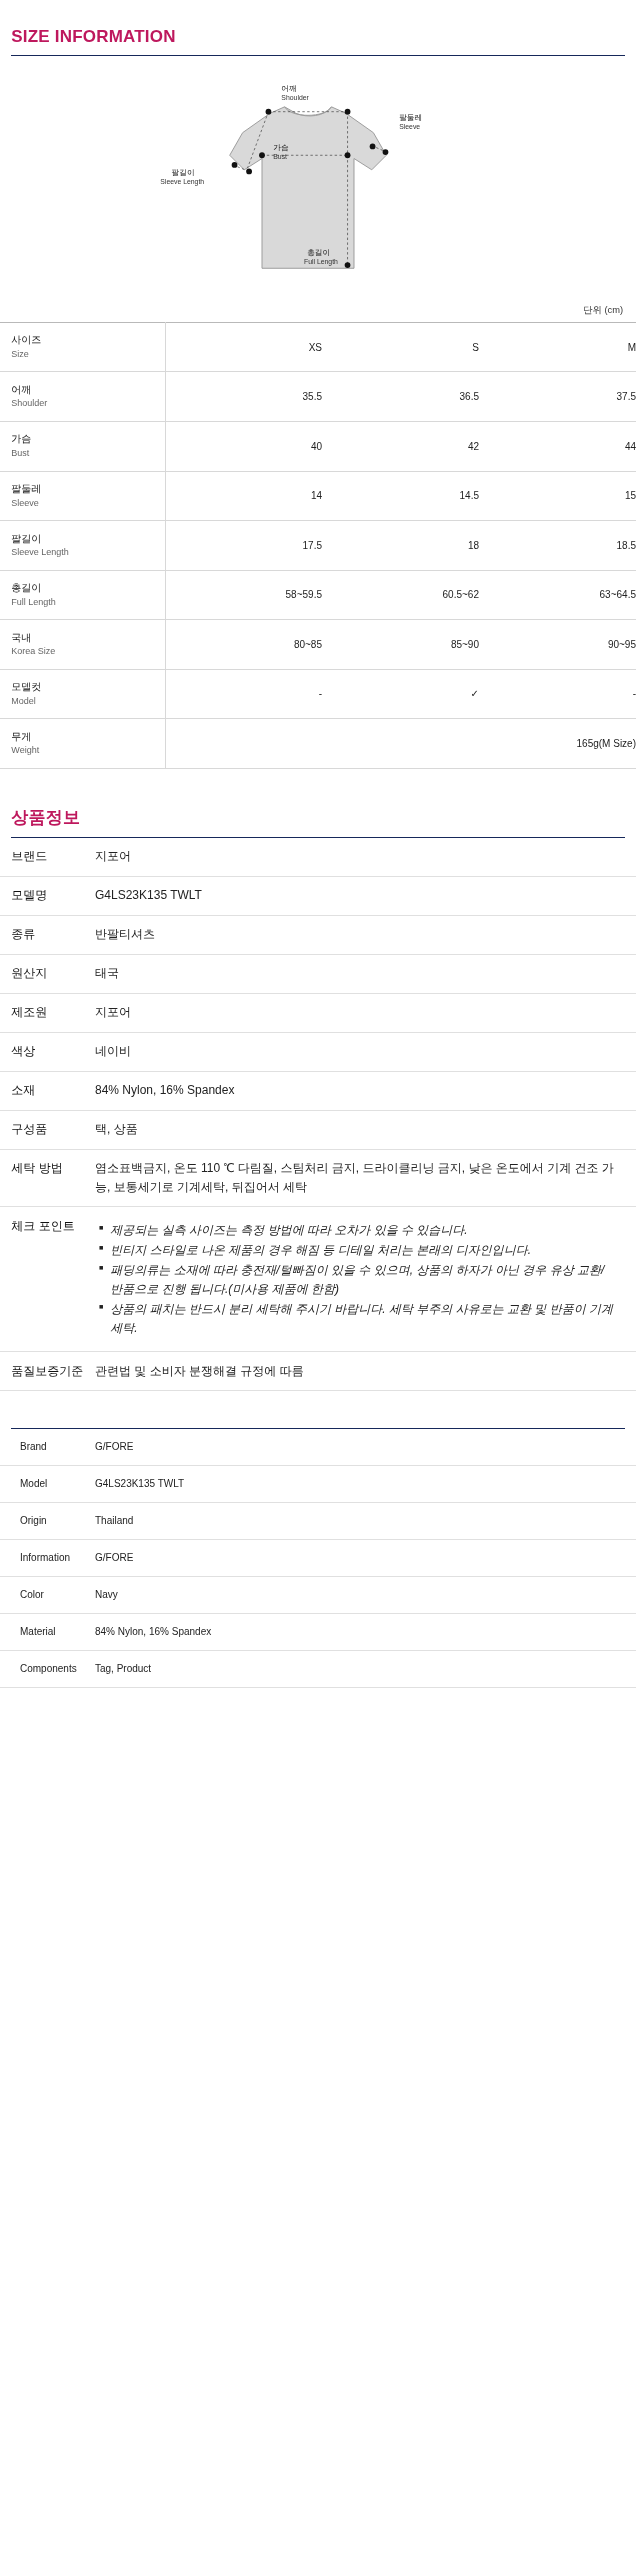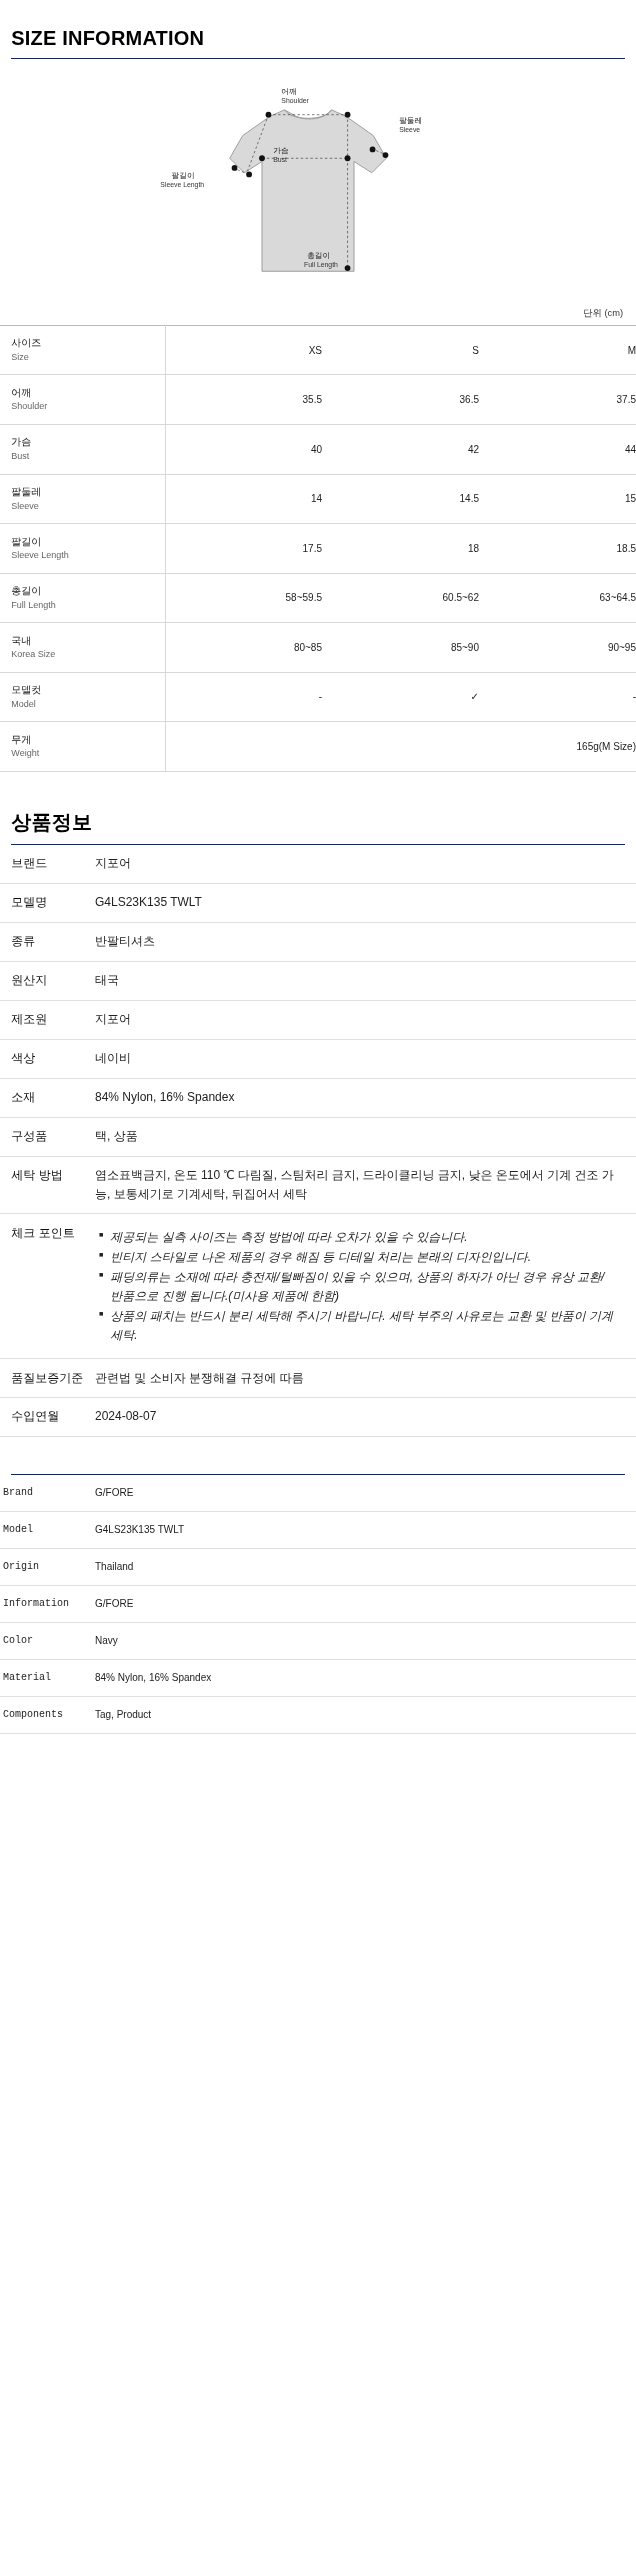--- a/index.html
+++ b/index.html
@@ -13,23 +13,23 @@
     font-family: "Liberation Sans", sans-serif;
     color: #222;
   }
   .page {
     width: 636px;
     padding: 0 0 32px 0;
   }
 
   
   .section-title {
-    font-size: 20px;
+    font-size: 17px;
     font-weight: bold;
-    color: #000000;
+    color: #be185d;
     letter-spacing: 0.2px;
     padding: 0 0 8px 11.3px;
   }
   .section-title.first { padding-top: 27.4px; }
   .title-rule {
     border-bottom: 1.6px solid #16285a;
     margin: 0 11.3px 0 11.3px;
   }
 
   
@@ -135,22 +135,21 @@
   }
   table.product-table td {
     border-bottom: 0.8px solid #e0e0e0;
     font-size: 10px;
     padding: 10.5px 9.7px 10.5px 0;
     vertical-align: top;
     line-height: 1.5;
   }
   table.product-table td.label {
     width: 95px;
-    padding-left: 3px;
-    font-family: Liberation Mono, monospace;
+    padding-left: 20px;
   }
 
   .gap-lg { height: 37px; }
 
   svg text { font-family: "Liberation Sans", sans-serif; }
 </style>
 </head>
 <body>
 
 <div class="page">
@@ -351,24 +350,20 @@
             <li>빈티지 스타일로 나온 제품의 경우 해짐 등 디테일 처리는 본래의 디자인입니다.</li>
             <li>패딩의류는 소재에 따라 충전재/털빠짐이 있을 수 있으며, 상품의 하자가 아닌 경우 유상 교환/반품으로 진행 됩니다.(미사용 제품에 한함)</li>
             <li>상품의 패치는 반드시 분리 세탁해 주시기 바랍니다. 세탁 부주의 사유로는 교환 및 반품이 기계세탁.</li>
           </ul>
         </td>
       </tr>
       <tr>
         <td class="label">품질보증기준</td>
         <td class="value">관련법 및 소비자 분쟁해결 규정에 따름</td>
       </tr>
-      <tr>
-        <td class="label">수입연월</td>
-        <td class="value">2024-08-07</td>
-      </tr>
     </tbody>
   </table>
 
   <div class="gap-lg"></div>
 
   <div class="title-rule"></div>
 
   <table class="product-table">
     <tbody>
       <tr>

